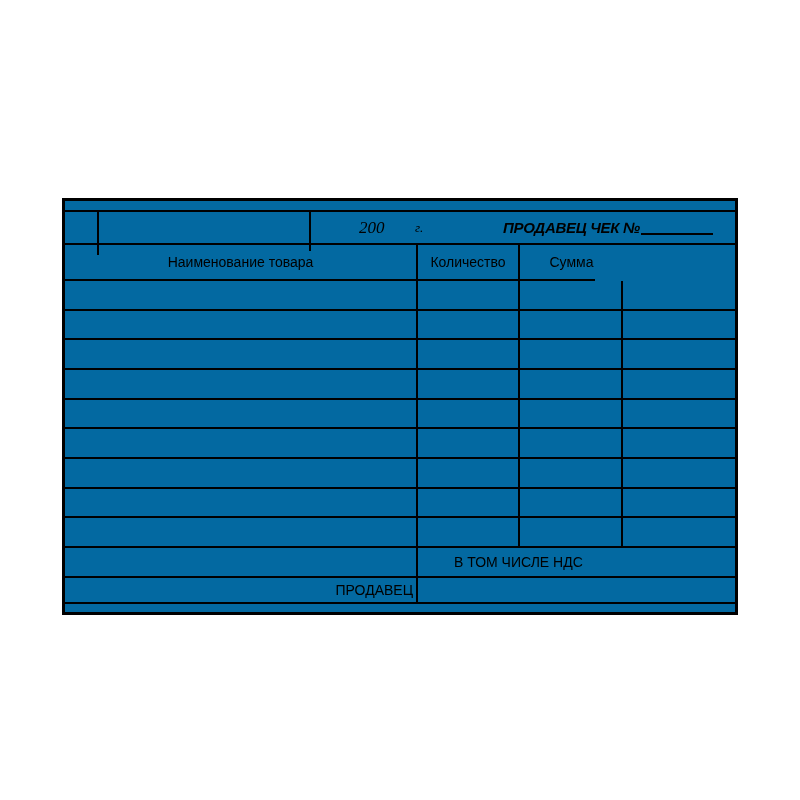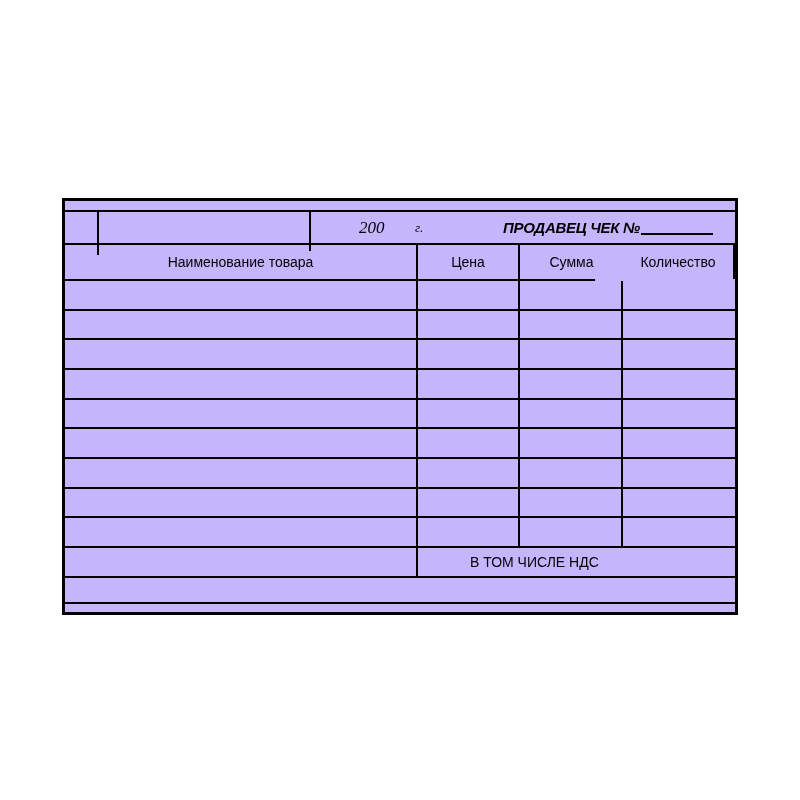--- a/index.html
+++ b/index.html
@@ -15,21 +15,21 @@
     background: #ffffff;
     overflow: hidden;
   }
   
   .sheet {
     position: absolute;
     left: 62px; top: 198px;
     width: 676px; height: 417px;
     border: 3px solid #000;
     box-sizing: border-box;
-    background: #c4b5fd;
+    background: #0369a1;
   }
   .sheet-inner { position: absolute; left: 0; top: 0; width: 670px; height: 411px; }
 
   
   .title-row {
     position: absolute;
     left: 0; top: 9px;
     width: 670px; height: 35px;
     border-top: 2px solid #000;
     border-bottom: 2px solid #000;
@@ -125,21 +125,21 @@
     border-bottom: 2px solid #000;
     display: flex;
   }
   .vat-left {
     width: 353px; box-sizing: border-box;
     border-right: 2px solid #000;
   }
   .vat-right {
     flex: 1;
     display: flex; align-items: center;
-    padding-left: 52px;
+    padding-left: 36px;
     font-size: 14px;
   }
 
   
   .seller-row {
     position: absolute;
     left: 0; top: 377px;
     width: 670px; height: 26px;
     box-sizing: border-box;
     border-bottom: 2px solid #000;
@@ -167,23 +167,22 @@
         <div class="doc-title">
           <span class="txt">ПРОДАВЕЦ ЧЕК №</span>
           <span class="underline"></span>
         </div>
       </div>
       <div class="tick-day"></div>
       <div class="tick-date"></div>
 
       <div class="header-row">
         <div class="hcell bdr">Наименование товара</div>
-        <div class="hcell bdr">Цена</div>
+        <div class="hcell bdr">Количество</div>
         <div class="hcell">Сумма</div>
-        <div class="hcell bdr">Количество</div>
       </div>
 
       <div class="items-grid">
           <div class="cell c0"></div>
           <div class="cell c1"></div>
           <div class="cell c2"></div>
           <div class="cell c3"></div>
           <div class="cell c0"></div>
           <div class="cell c1"></div>
           <div class="cell c2"></div>
@@ -217,18 +216,19 @@
           <div class="cell c2"></div>
           <div class="cell c3"></div>
         </div>
 
       <div class="vat-row">
         <div class="vat-left"></div>
         <div class="vat-right">В ТОМ ЧИСЛЕ НДС</div>
       </div>
 
       <div class="seller-row">
+        <div class="seller-left">ПРОДАВЕЦ</div>
         <div class="seller-right"></div>
       </div>
 
     </div>
   </div>
 </div>
 
 </body></html>

